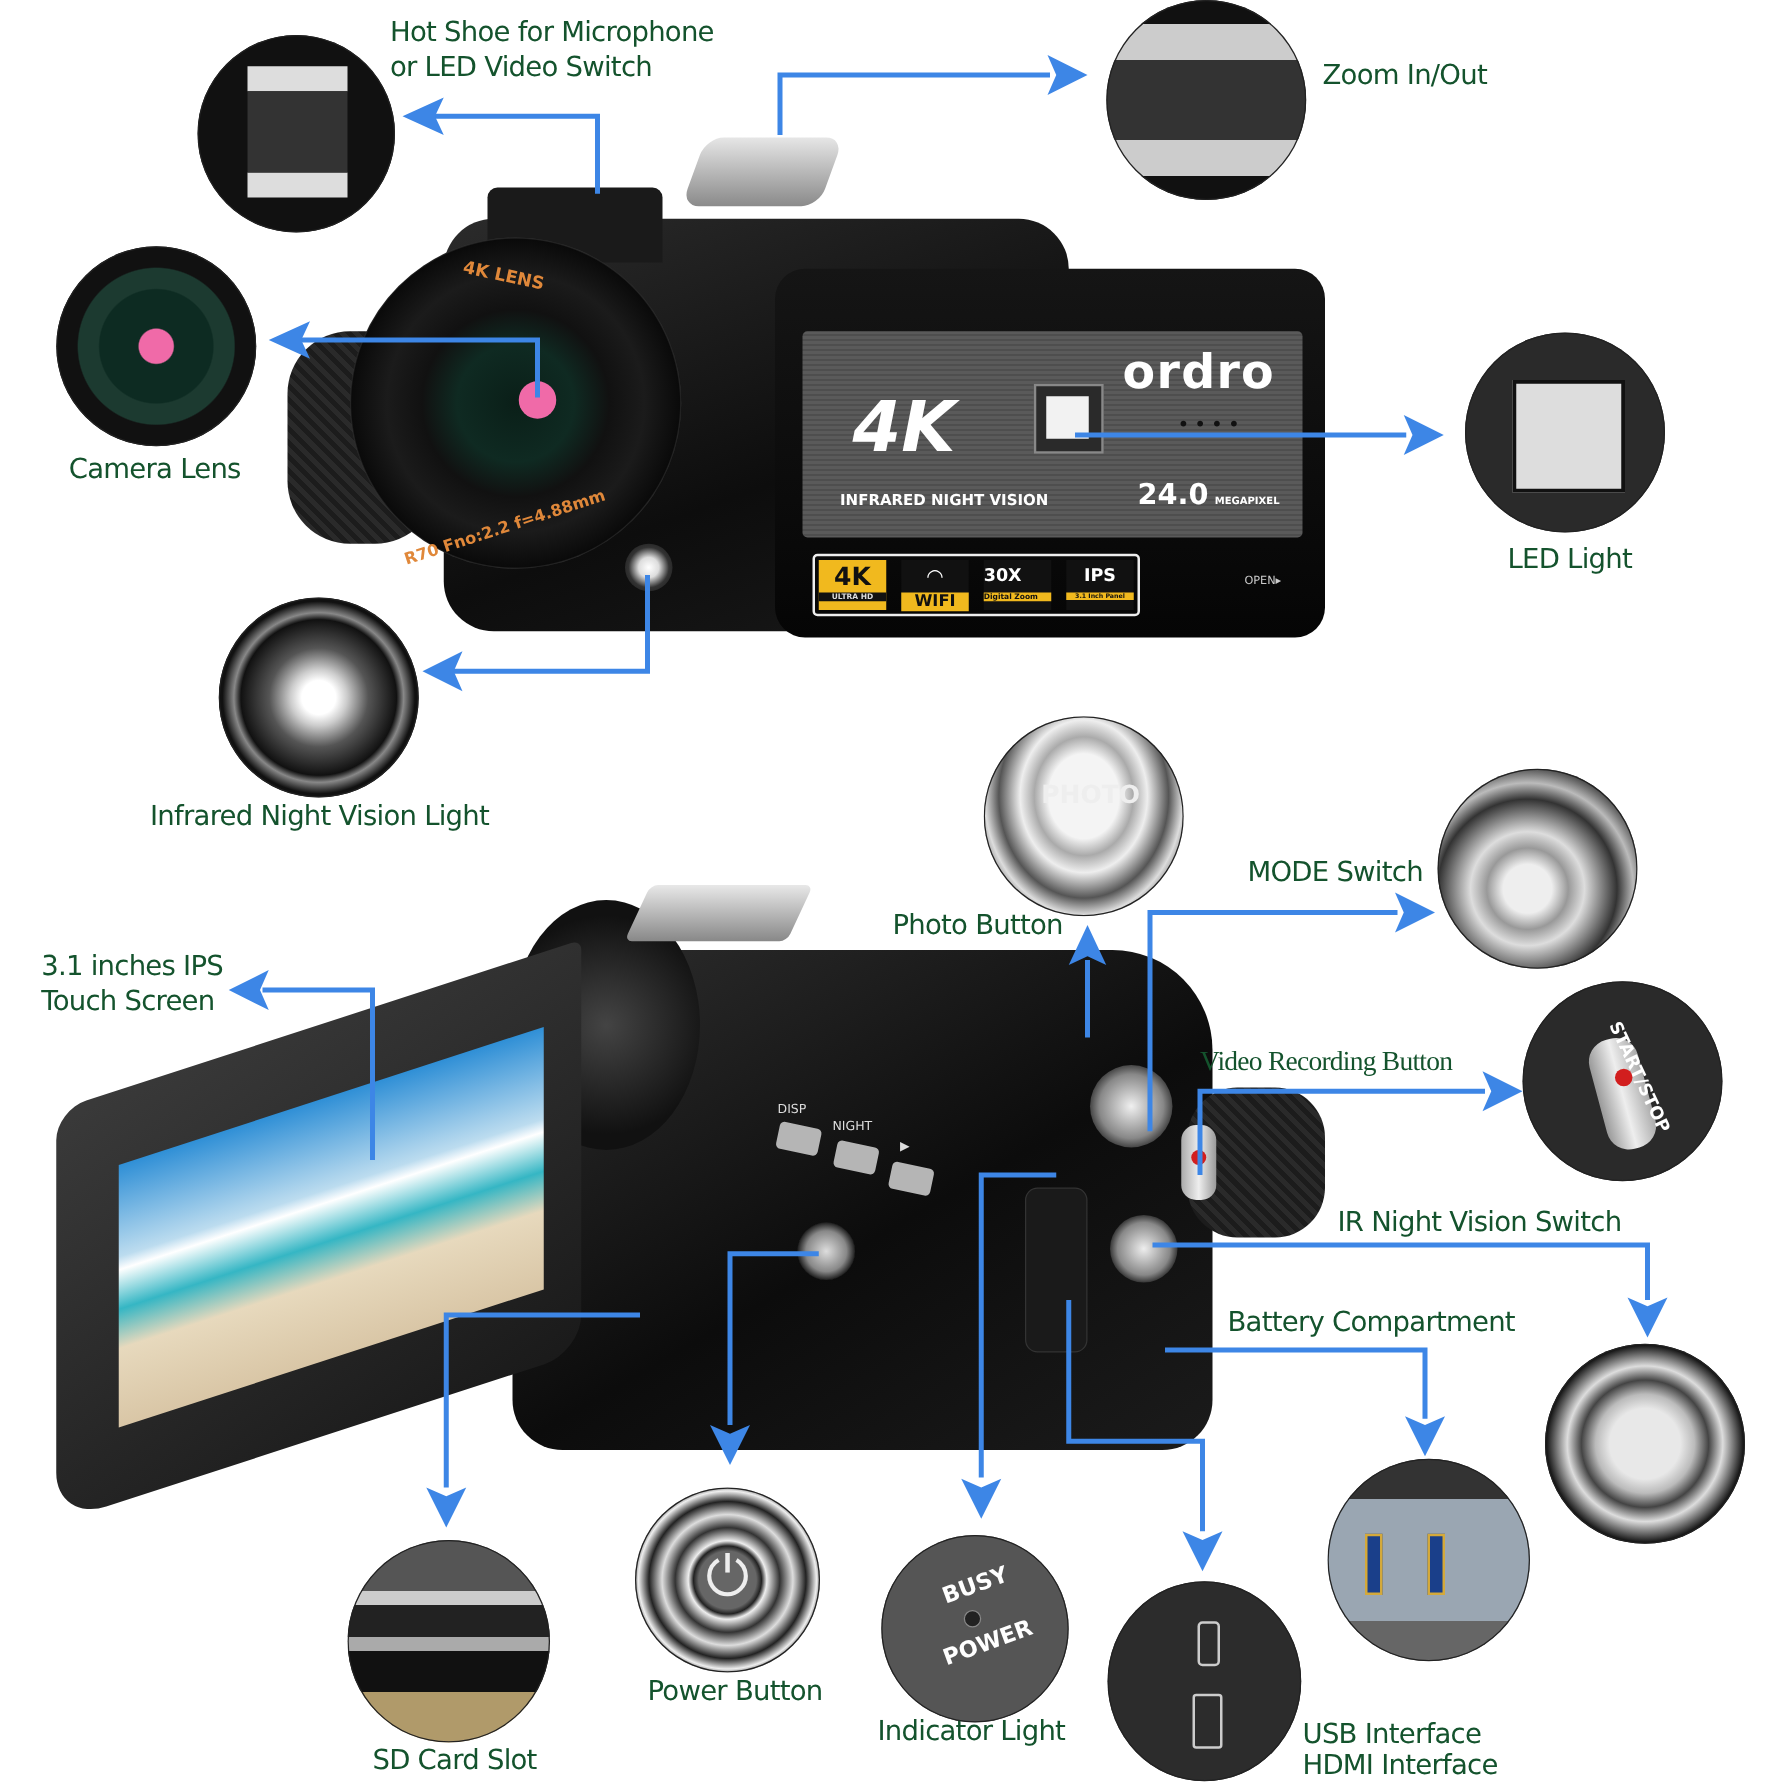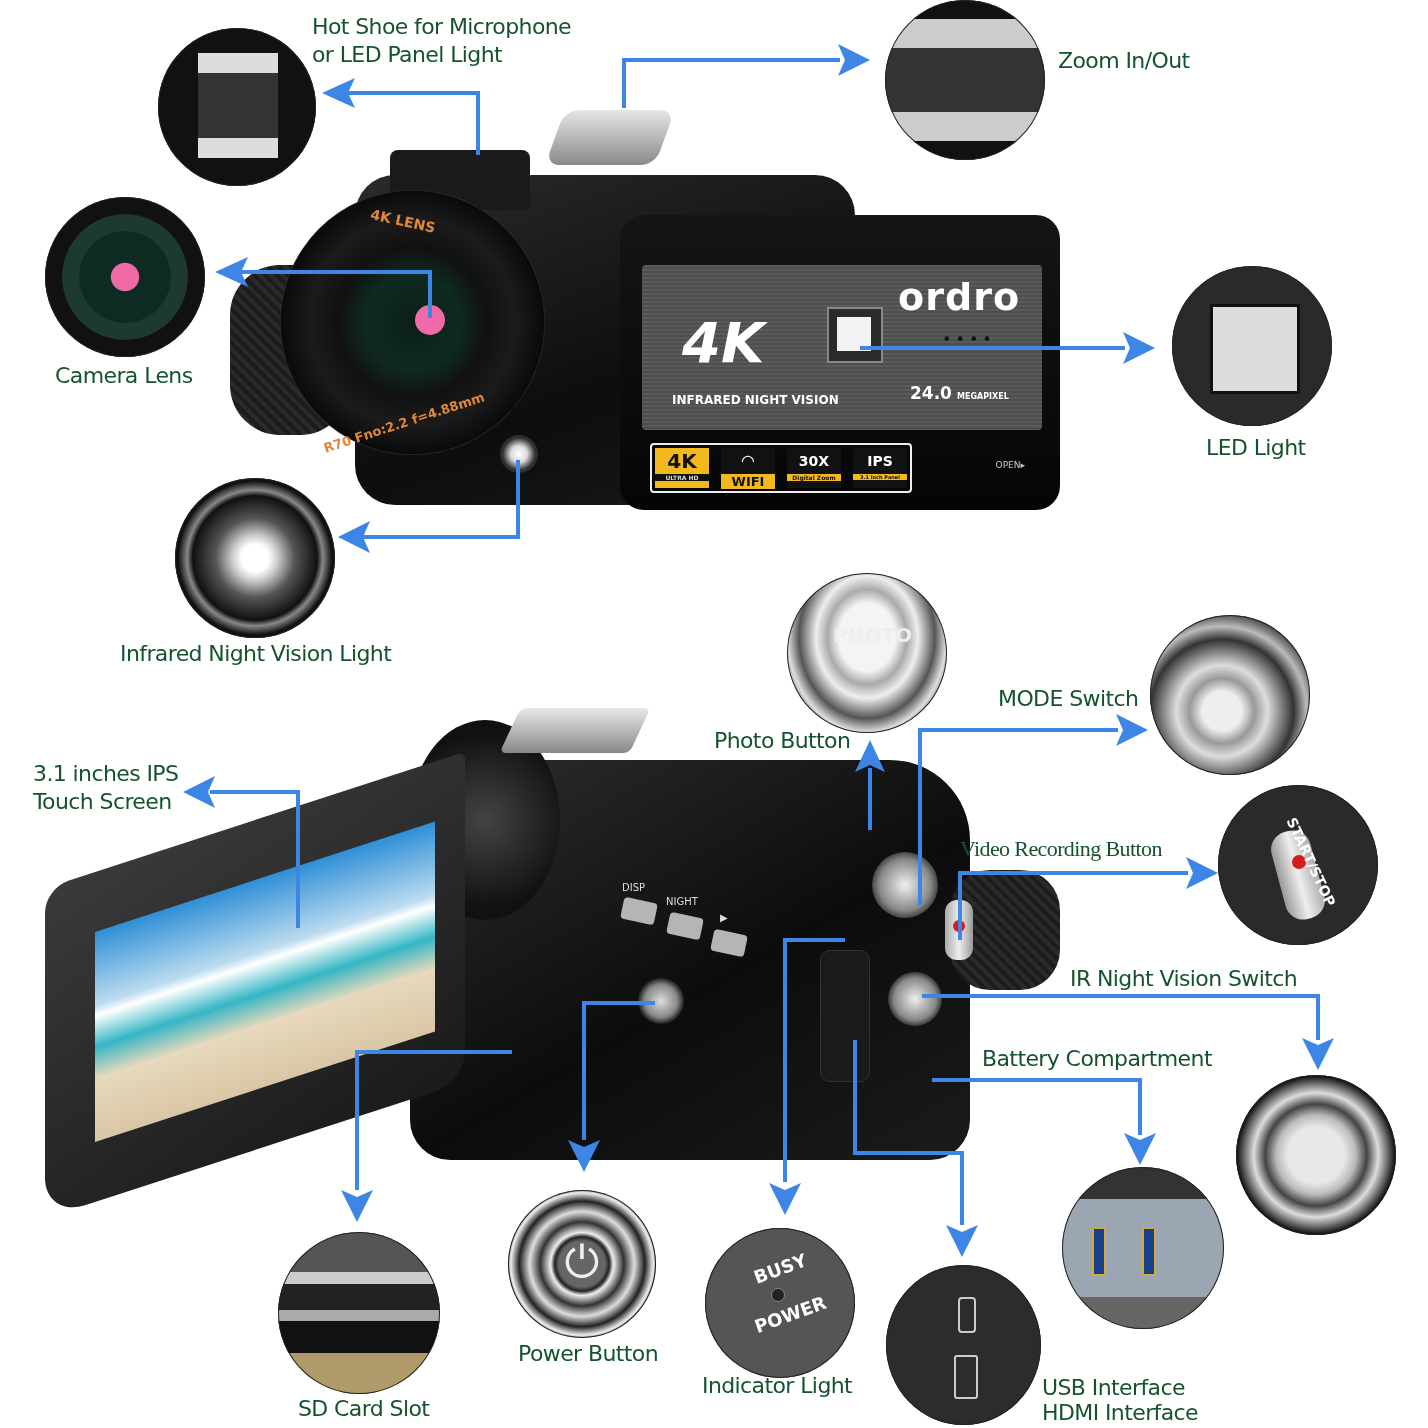--- a/index.html
+++ b/index.html
@@ -31,34 +31,34 @@
   <div style="position:absolute;left:395px;top:120px;width:440px;height:295px;border-radius:24px;background:linear-gradient(180deg,#151515,#050505);">
     <div style="position:absolute;left:22px;top:50px;width:400px;height:165px;background:repeating-linear-gradient(180deg,#5a5a5a 0 2px,#4e4e4e 2px 4px);border-radius:4px;">
       <div style="position:absolute;right:22px;top:10px;color:#fff;font-size:38px;font-weight:bold;letter-spacing:1px;">ordro</div>
       <div style="position:absolute;left:40px;top:45px;color:#fff;font-size:56px;font-weight:bold;font-style:italic;">4K</div>
       <div style="position:absolute;left:185px;top:42px;width:52px;height:52px;background:#2a2a2a;border:2px solid #888;">
         <div style="position:absolute;left:8px;top:8px;width:34px;height:34px;background:#f2f2f2;"></div>
       </div>
       <div style="position:absolute;left:300px;top:65px;color:#111;font-size:16px;letter-spacing:4px;">••••</div>
       <div style="position:absolute;left:30px;top:128px;color:#fff;font-size:12px;font-weight:bold;">INFRARED NIGHT VISION</div>
       <div style="position:absolute;left:268px;top:118px;color:#fff;">
-        <span style="font-size:17px;font-weight:bold;">24.0</span>
+        <span style="font-size:23px;font-weight:bold;">24.0</span>
         <span style="font-size:8px;font-weight:bold;">MEGAPIXEL</span>
       </div>
     </div>
     <div style="position:absolute;left:30px;top:228px;display:flex;gap:12px;padding:3px;border:2px solid #eee;border-radius:4px;">
       <div style="width:54px;height:40px;background:#f1b91e;text-align:center;color:#111;font-weight:bold;">
         <div style="font-size:20px;line-height:26px;">4K</div>
         <div style="font-size:6px;background:#111;color:#ddd;">ULTRA HD</div>
       </div>
       <div style="width:54px;height:40px;background:#111;text-align:center;color:#fff;font-weight:bold;">
         <div style="font-size:16px;line-height:26px;">◠</div>
         <div style="font-size:13px;background:#f1b91e;color:#111;">WIFI</div>
       </div>
-      <div style="width:54px;height:40px;background:#111;text-align:center;color:#fff;font-weight:bold;">
+      <div style="width:54px;height:40px;background:#111;color:#fff;font-weight:bold;">
         <div style="font-size:14px;line-height:26px;">30X</div>
         <div style="font-size:6px;background:#f1b91e;color:#111;">Digital Zoom</div>
       </div>
       <div style="width:54px;height:40px;background:#111;text-align:center;color:#fff;font-weight:bold;">
         <div style="font-size:14px;line-height:26px;">IPS</div>
         <div style="font-size:5px;background:#f1b91e;color:#111;">3.1 Inch Panel</div>
       </div>
     </div>
     <div style="position:absolute;right:35px;top:245px;color:#ccc;font-size:9px;">OPEN▸</div>
   </div>
@@ -180,21 +180,21 @@
     <path d="M845,940 L785,940 L785,1182"></path>
     <polygon points="785,1215 769,1183 785,1190 801,1183" fill="#3d86e6" stroke="none"></polygon>
 
     <path d="M855,1040 L855,1153 L962,1153 L962,1225"></path>
     <polygon points="962,1257 946,1225 962,1232 978,1225" fill="#3d86e6" stroke="none"></polygon>
   </g>
 </svg>
 
 <div class="label" style="left:312px;top:13px;">
   <div>Hot Shoe for Microphone</div>
-  <div>or LED Panel Light</div>
+  <div>or LED Video Switch</div>
 </div>
 <div class="label" style="left:1058px;top:47px;">Zoom In/Out</div>
 <div class="label" style="left:55px;top:362px;">Camera Lens</div>
 <div class="label" style="left:1206px;top:434px;">LED Light</div>
 <div class="label" style="left:120px;top:640px;">Infrared Night Vision Light</div>
 <div class="label" style="left:714px;top:727px;">Photo Button</div>
 <div class="label" style="left:998px;top:685px;">MODE Switch</div>
 <div class="label" style="left:33px;top:760px;">
   <div>3.1 inches IPS</div>
   <div>Touch Screen</div>

